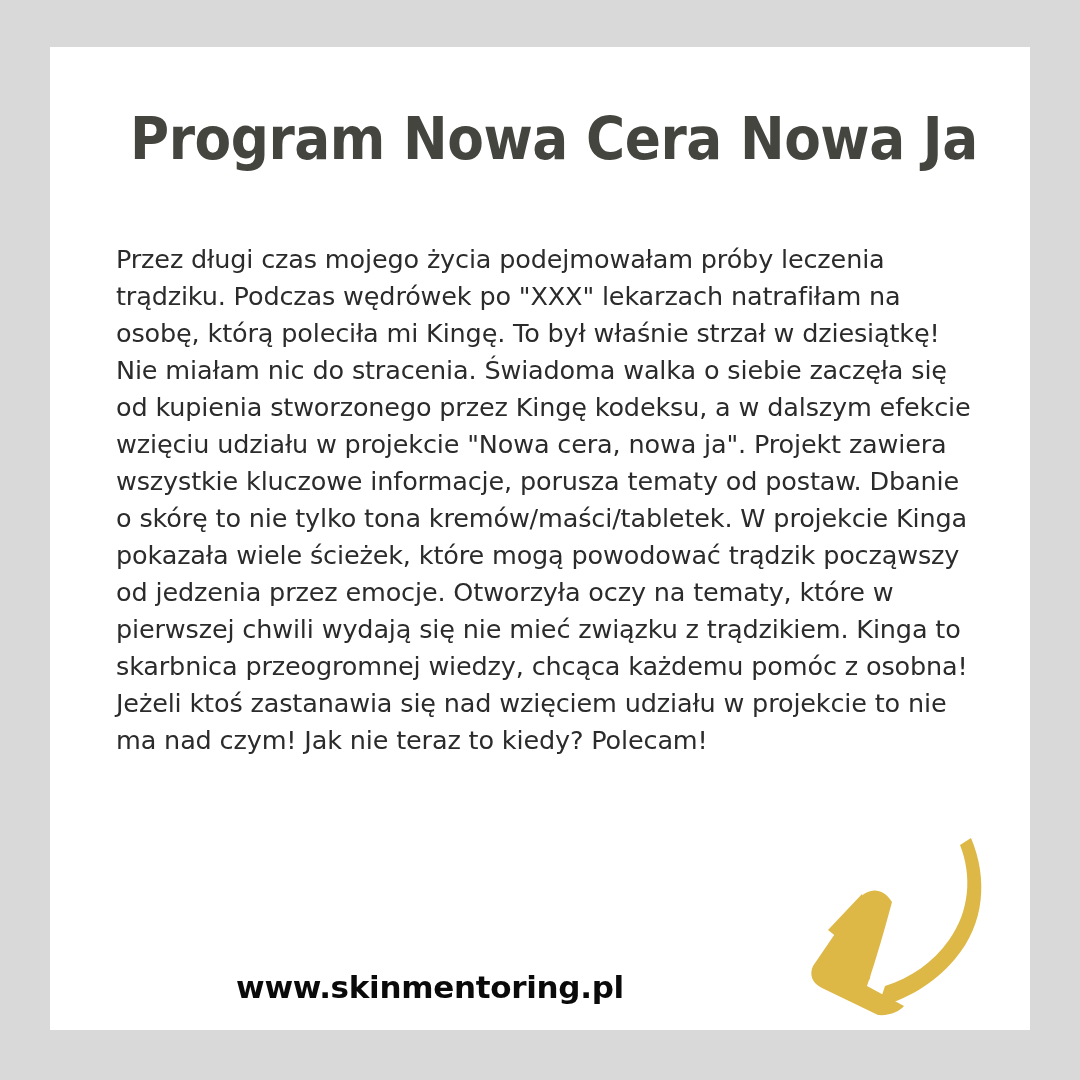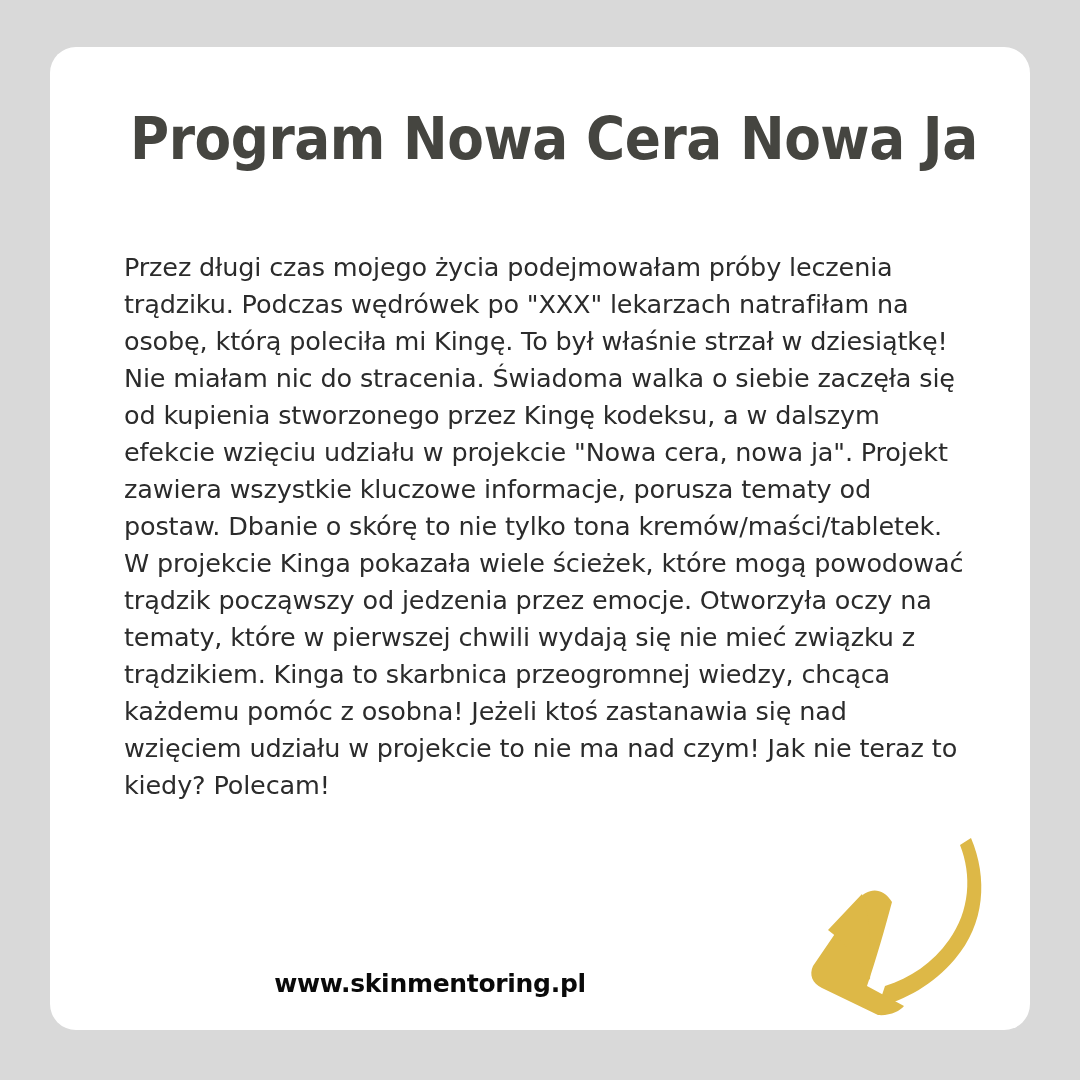--- a/index.html
+++ b/index.html
@@ -18,21 +18,20 @@
     width: 1080px;
     height: 1080px;
   }
   .card {
     position: absolute;
     left: 50px;
     top: 47px;
     width: 980px;
     height: 983px;
     background: #ffffff;
-    border-radius: 26px;
   }
   .title {
     position: absolute;
     left: 44px;
     top: 58px;
     width: 900px;
     text-align: center;
     font-family: "DejaVu Sans", sans-serif;
     font-weight: bold;
     font-size: 58px;
@@ -48,36 +47,36 @@
     left: 58px;
     top: 186px;
     width: 880px;
     font-family: "DejaVu Sans", sans-serif;
     font-size: 25.5px;
     line-height: 37px;
     color: #2b2b2b;
     letter-spacing: -0.15px;
   }
   .body-text p {
-    margin: 16px;
+    margin: 8px;
   }
   .emoji {
     font-family: "DejaVu Sans", sans-serif;
     font-size: 26px;
     letter-spacing: 1px;
   }
   .footer-url {
     position: absolute;
     left: 0;
     top: 922px;
     width: 760px;
     text-align: center;
     font-family: "DejaVu Sans", sans-serif;
     font-weight: bold;
-    font-size: 25px;
+    font-size: 31px;
     color: #0a0a0a;
     letter-spacing: -0.3px;
   }
   .arrow {
     position: absolute;
     left: 742px;
     top: 773px;
     width: 210px;
     height: 200px;
     pointer-events: none;

